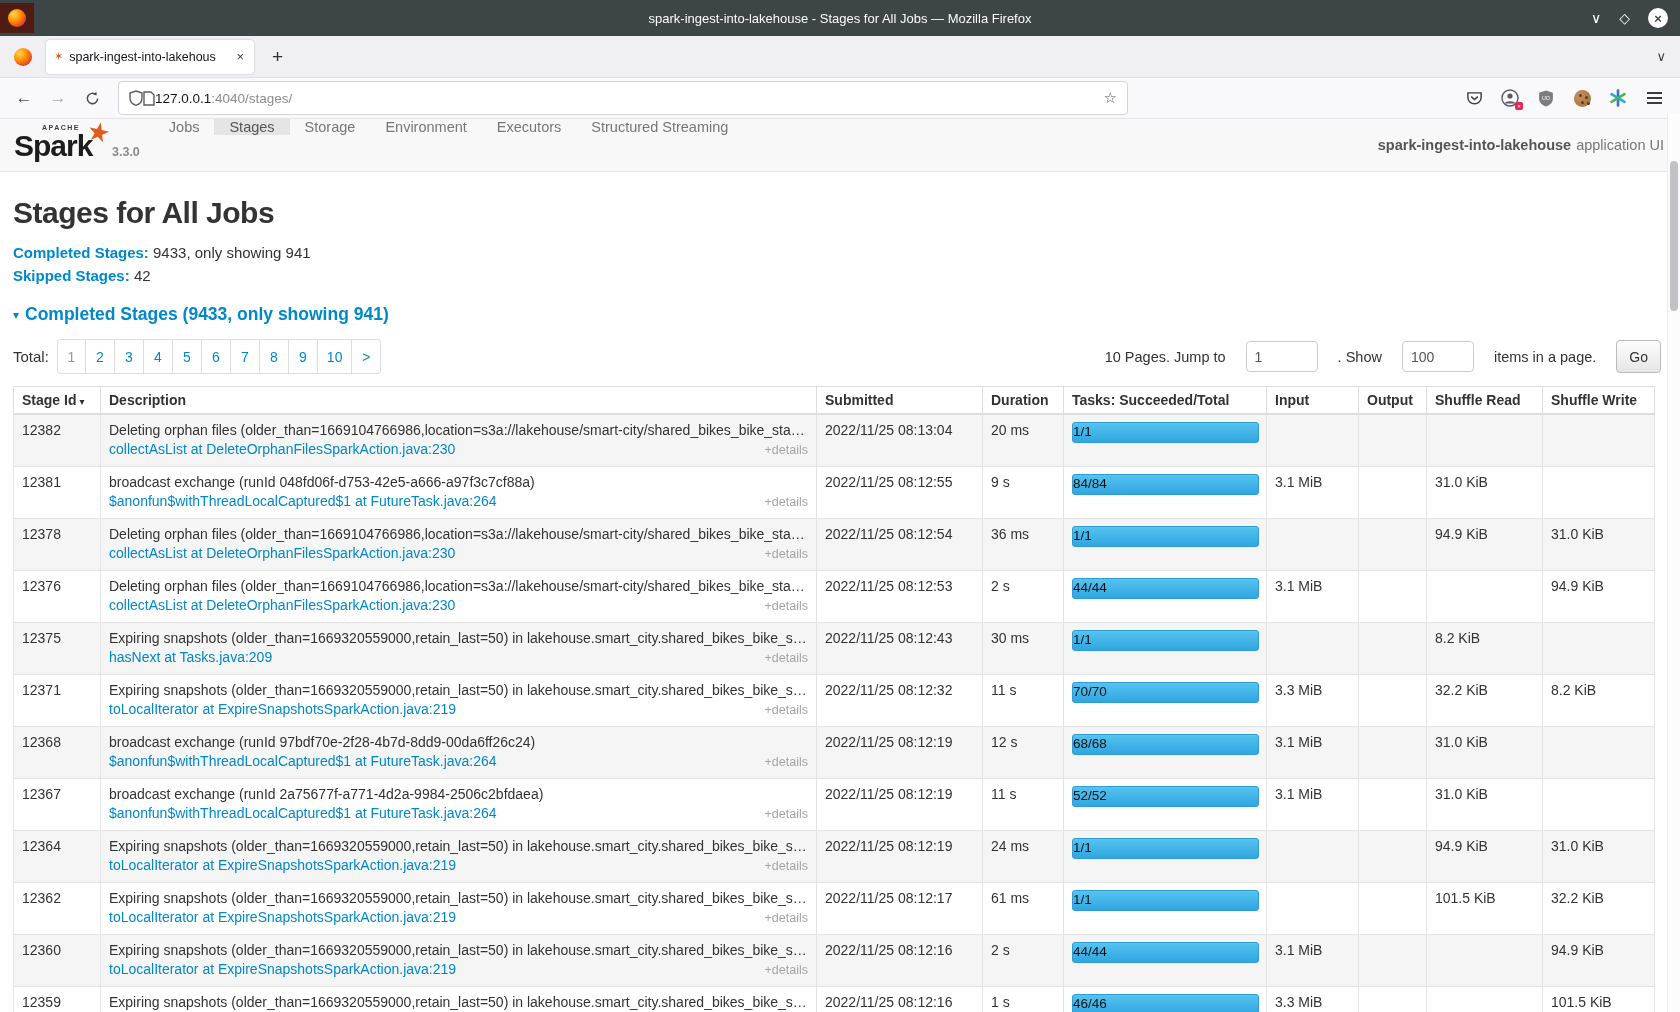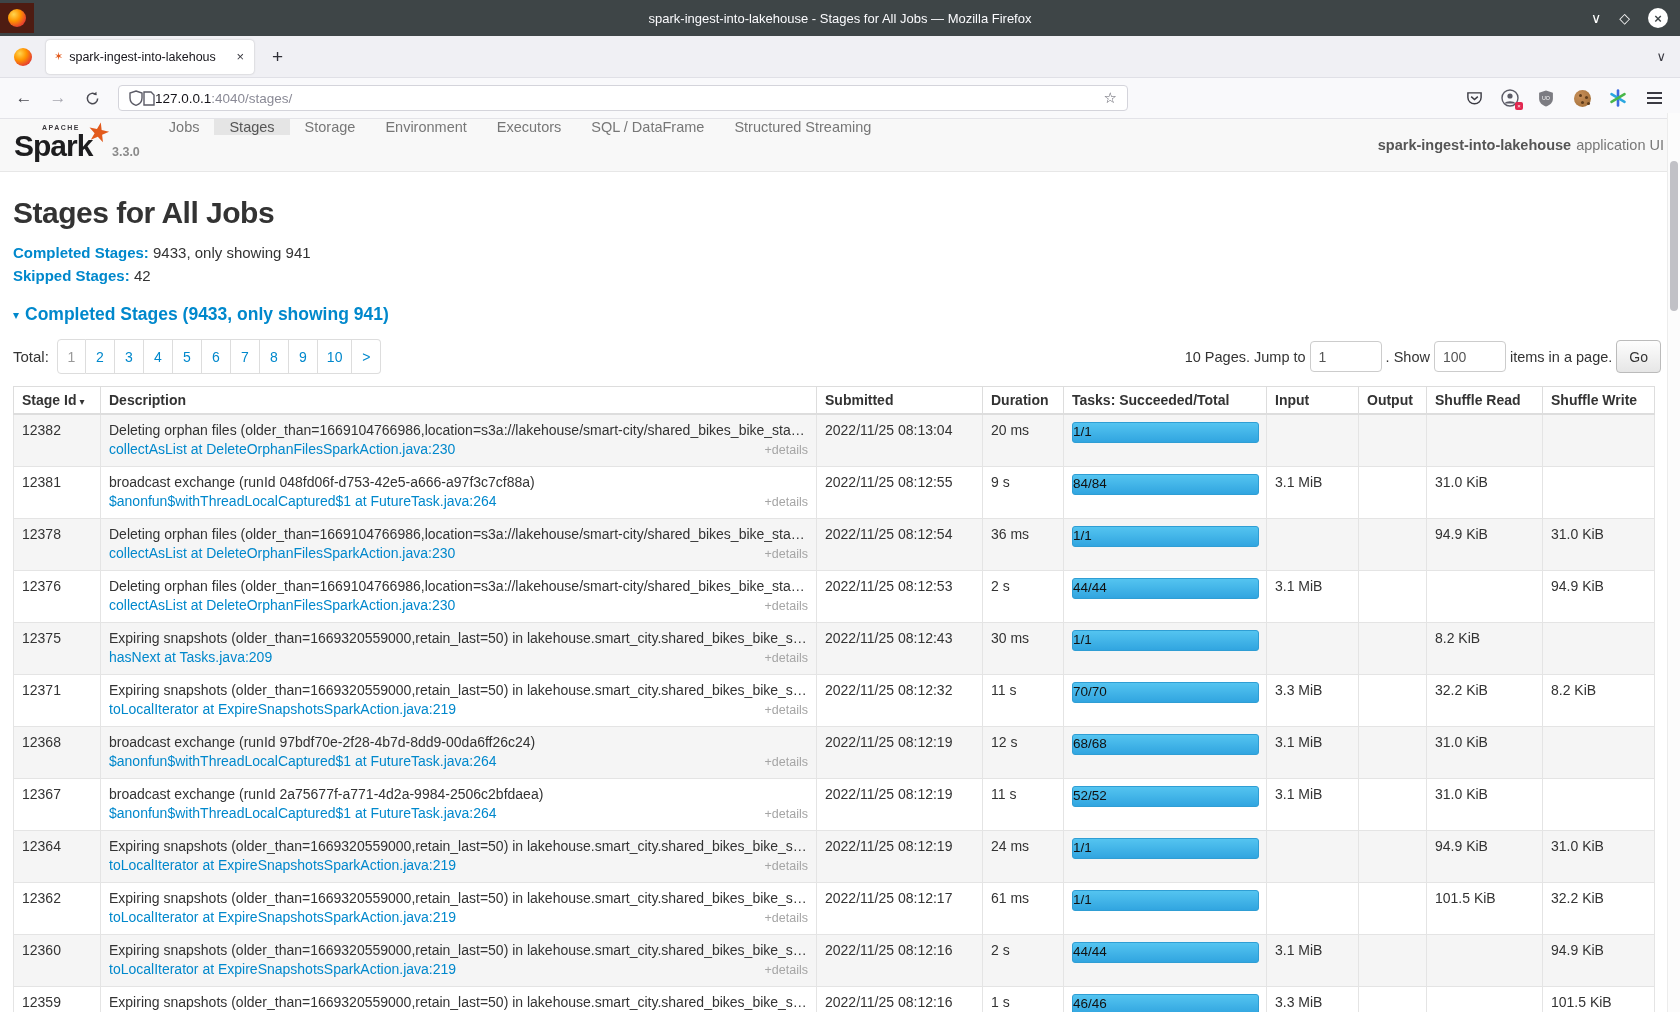--- a/index.html
+++ b/index.html
@@ -22,21 +22,21 @@
   .tab-favicon { color:#e25a1c; font-size:11px; }
   .tab-label { font-size:12.5px; color:#15141a; white-space:nowrap; overflow:hidden; flex:1; }
   .tab-close { color:#3a3a42; font-size:13px; padding:0 2px; }
   .new-tab { font-size:19px; color:#2f2f36; margin-left:12px; padding:0 6px; }
   .tabs-chevron { margin-left:auto; color:#3a3a42; font-size:13px; padding-right:6px; }
 
   .urlrow { height:41px; background:#f9f9fb; display:flex; align-items:center; padding:0 10px; border-bottom:1px solid #e3e3e8; gap:6px; }
   .nav-arrow { font-size:17px; color:#4a4a52; width:28px; text-align:center; }
   .nav-arrow.fwd { color:#a7a7b0; }
   .reload-ic { width:28px; display:flex; justify-content:center; }
-  .urlbar { width:1010px; height:26px; background:#fff; border:1px solid #d4d4db; border-radius:4px; display:flex; align-items:center; padding:0 10px; margin-left:6px; }
+  .urlbar { width:1010px; height:34px; background:#fff; border:1px solid #d4d4db; border-radius:4px; display:flex; align-items:center; padding:0 10px; margin-left:6px; }
   .url-text { font-size:13.5px; flex:1; }
   .url-host { color:#15141a; }
   .url-path { color:#8a8a96; }
   .bookmark-star { color:#5b5b66; font-size:15px; }
   .chrome-icons { margin-left:auto; display:flex; align-items:center; gap:16px; padding-right:6px; }
   .ci { width:20px; height:20px; display:flex; align-items:center; justify-content:center; position:relative; }
   .cookie { width:17px; height:17px; border-radius:50%; background:radial-gradient(circle at 35% 35%, #c9905a, #9c6a33); position:relative; }
   .cookie::after { content:""; position:absolute; width:3px; height:3px; border-radius:50%; background:#5f3d1c; top:4px; left:5px;
                    box-shadow:6px 2px 0 #5f3d1c, 2px 7px 0 #5f3d1c, 8px 8px 0 #5f3d1c; }
   .hamburger { display:flex; flex-direction:column; gap:3px; }
@@ -65,21 +65,21 @@
   .section-head { margin-top:20px; font-size:17.5px; font-weight:bold; color:#0088cc; cursor:pointer; display:flex; align-items:center; gap:6px; }
   .caret-down { font-size:12px; color:#0088cc; }
 
   .pager-row { margin-top:14px; display:flex; align-items:center; }
   .pager-label { font-size:15px; margin-right:8px; }
   .page-btns { display:inline-flex; }
   .page-btn { min-width:29px; height:35px; border:1px solid #ddd; border-left:none; background:#fff; color:#0088cc; font-size:14px; display:flex; align-items:center; justify-content:center; padding:0 9px; cursor:pointer; }
   .page-btn:first-child { border-left:1px solid #ddd; border-radius:4px 0 0 4px; }
   .page-btn:last-child { border-radius:0 4px 4px 0; }
   .page-btn.current { color:#999; cursor:default; }
-  .pager-right { margin-left:auto; display:flex; align-items:center; gap:4px; font-size:14.5px; color:#333; padding-right:6px; }
+  .pager-right { margin-left:auto; display:flex; align-items:center; gap:20px; font-size:14.5px; color:#333; padding-right:6px; }
   .jump-input { width:72px; height:31px; border:1px solid #ccc; border-radius:4px; font-size:14px; padding:0 8px; color:#555; font-family:inherit; }
   .go-btn { height:33px; padding:0 12px; border:1px solid #bbb; border-radius:4px; background:linear-gradient(#fdfdfd,#e6e6e6); font-size:14px; color:#333; cursor:pointer; font-family:inherit; }
 
   
   table.stage-table { border-collapse:collapse; table-layout:fixed; width:1641px; margin-top:12px; font-size:14px; }
   .stage-table th { text-align:left; font-weight:bold; color:#333; padding:5px 8px; border:1px solid #ddd; border-bottom:2px solid #ddd; background:#fff; height:26px; white-space:nowrap; cursor:pointer; }
   .stage-table td { border:1px solid #e4e4e4; padding:7px 8px; vertical-align:top; height:52px; overflow:hidden; }
   .stage-table tbody tr:nth-child(odd) { background:#f5f5f5; }
   .desc-line { white-space:nowrap; overflow:hidden; text-overflow:ellipsis; color:#333; }
   .link-row { display:flex; align-items:baseline; margin-top:3px; }
@@ -192,21 +192,20 @@
       <span class="logo-star">★</span>
     </div>
     <span class="logo-version">3.3.0</span>
   </div>
   <ul class="nav-items">
       <li class="nav-item">Jobs</li>
       <li class="nav-item active">Stages</li>
       <li class="nav-item">Storage</li>
       <li class="nav-item">Environment</li>
       <li class="nav-item">Executors</li>
-      <li class="nav-item">SQL / DataFrame</li>
       <li class="nav-item">Structured Streaming</li>
     </ul>
   <div class="app-id">
     <b>spark-ingest-into-lakehouse</b>
     <span>application UI</span>
   </div>
 </div>
 
 <div class="content">
   <h1 class="page-title">Stages for All Jobs</h1>

